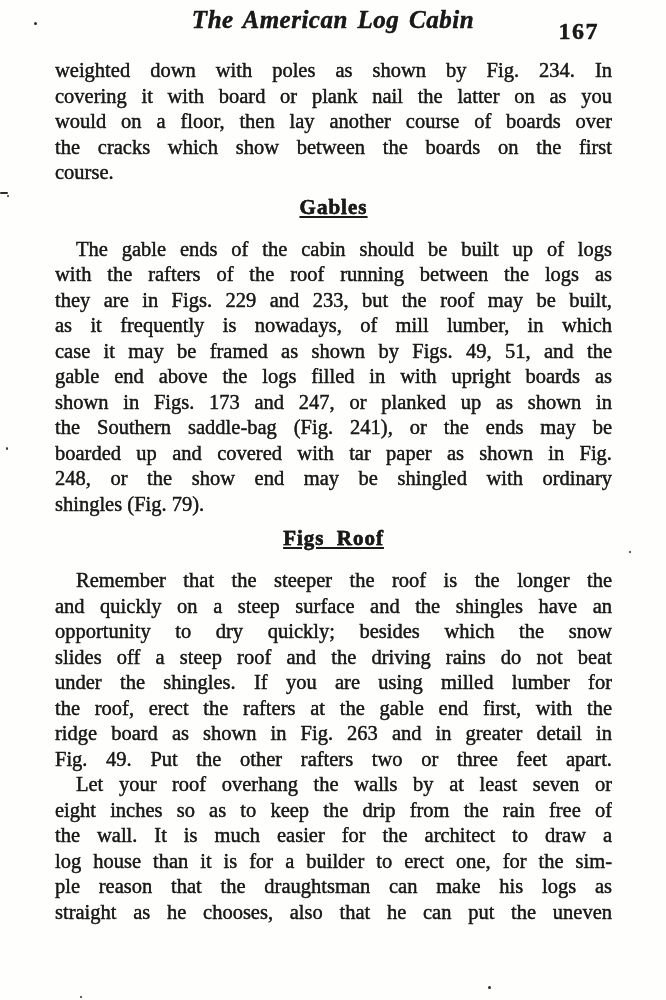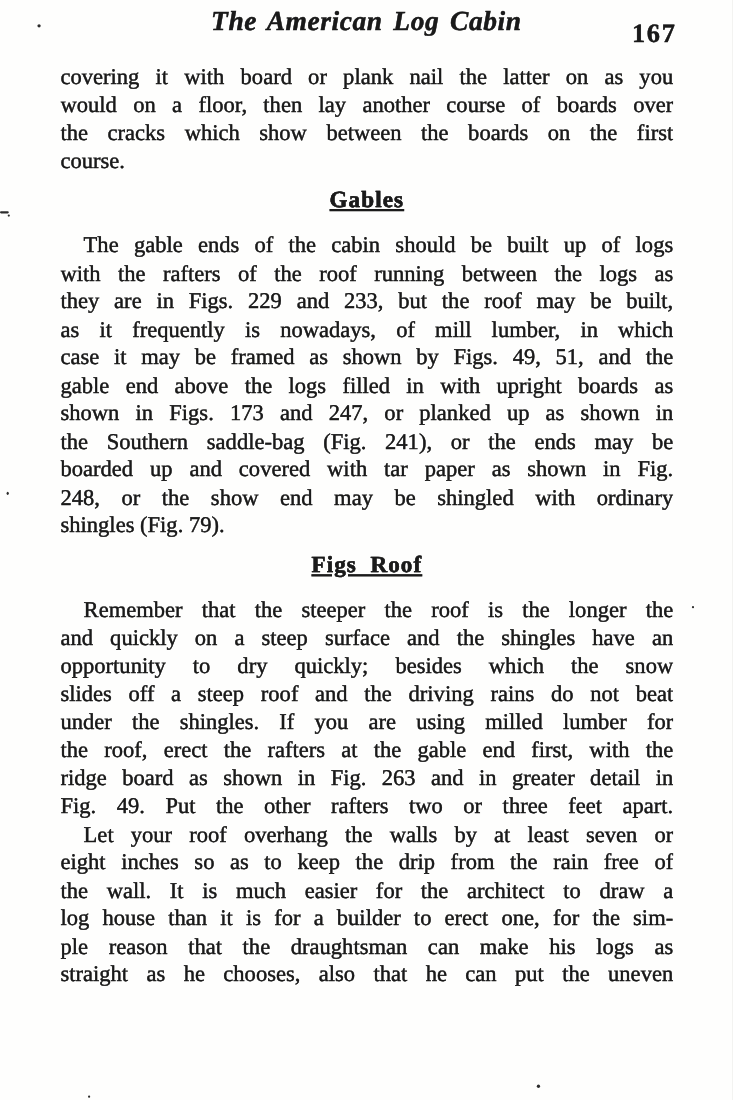--- a/index.html
+++ b/index.html
@@ -19,21 +19,21 @@
     text-align:center;
     font-style:italic;
     font-weight:bold;
     font-size:25px;
     line-height:32px;
     letter-spacing:0.5px;
     word-spacing:3px;
   }
   .pagenum{
     position:absolute;
-    top:18px;right:51px;
+    top:18px;right:67px;
     font-weight:bold;
     font-size:24px;
     letter-spacing:1.5px;
   }
   .textbody{padding:20px 54px 0 55px;}
   .paragraph{margin:0;}
   .line{
     font-size:20.5px;
     height:25.5px;
     line-height:25.5px;
@@ -61,20 +61,21 @@
 
 <div class="page">
 
   <div class="pageheader">
     <div class="title">The American Log Cabin</div>
     <div class="pagenum">167</div>
   </div>
 
   <div class="textbody">
       <div class="paragraph">
+        <div class="line j">weighted down with poles as shown by Fig. 234. In</div>
         <div class="line j">covering it with board or plank nail the latter on as you</div>
         <div class="line j">would on a floor, then lay another course of boards over</div>
         <div class="line j">the cracks which show between the boards on the first</div>
         <div class="line">course.</div>
       </div>
       <div class="heading">Gables</div>
       <div class="paragraph">
         <div class="line j ind">The gable ends of the cabin should be built up of logs</div>
         <div class="line j">with the rafters of the roof running between the logs as</div>
         <div class="line j">they are in Figs. 229 and 233, but the roof may be built,</div>

